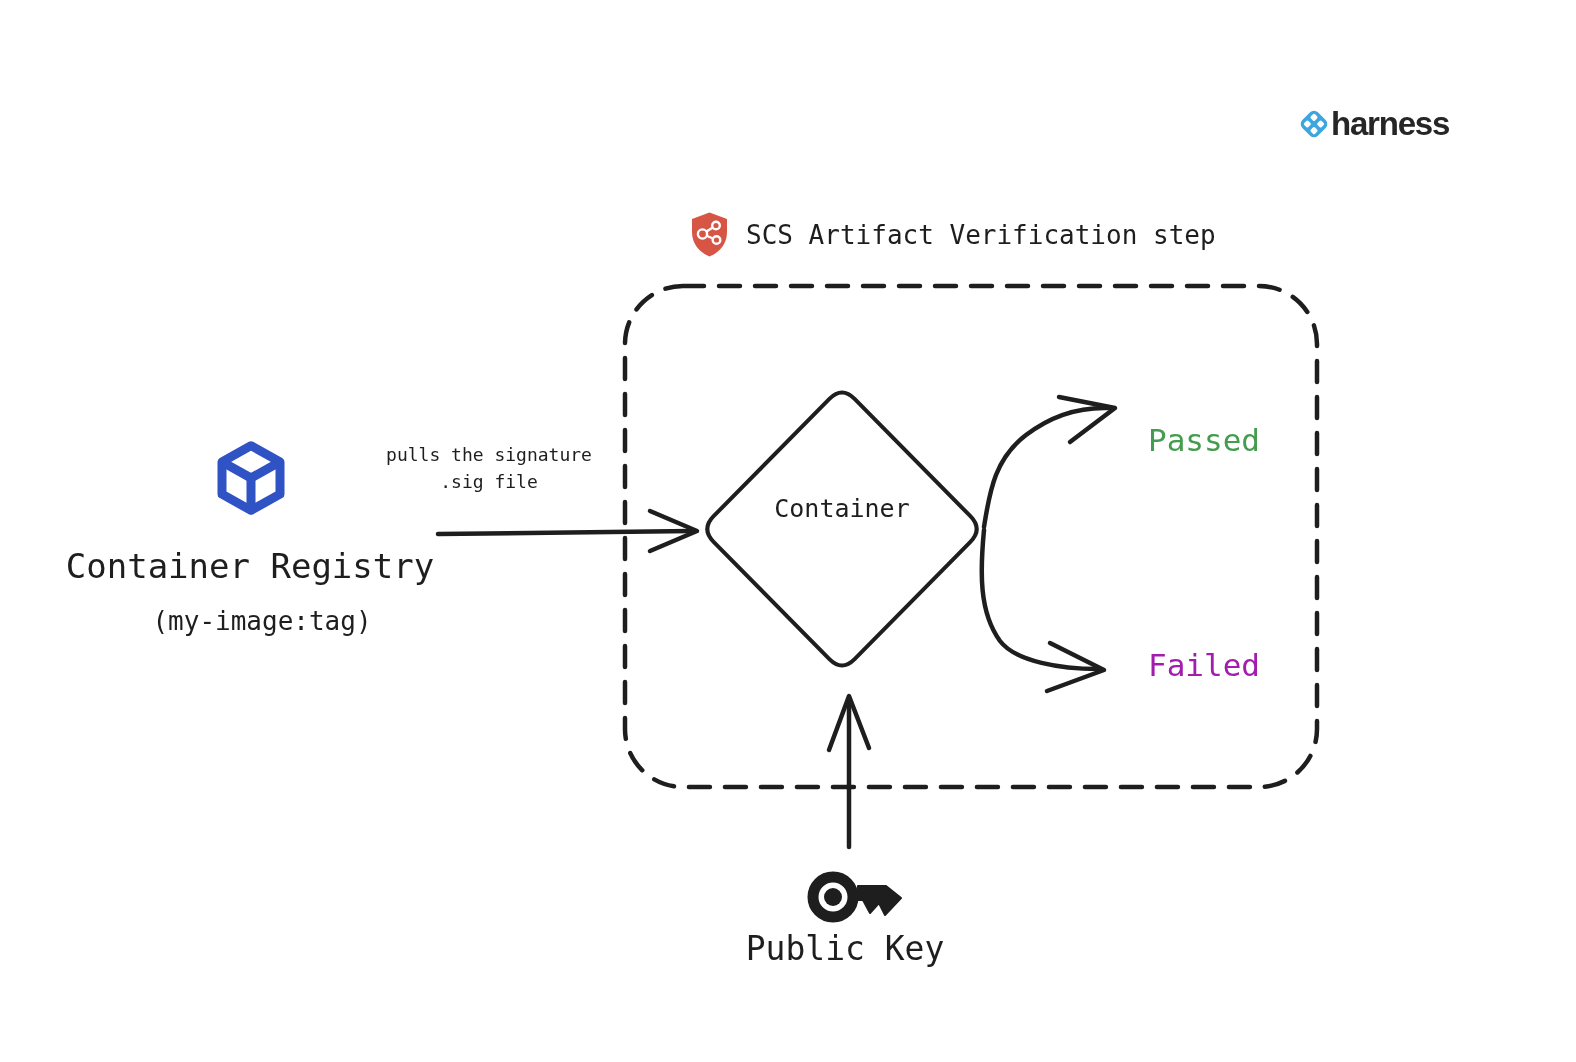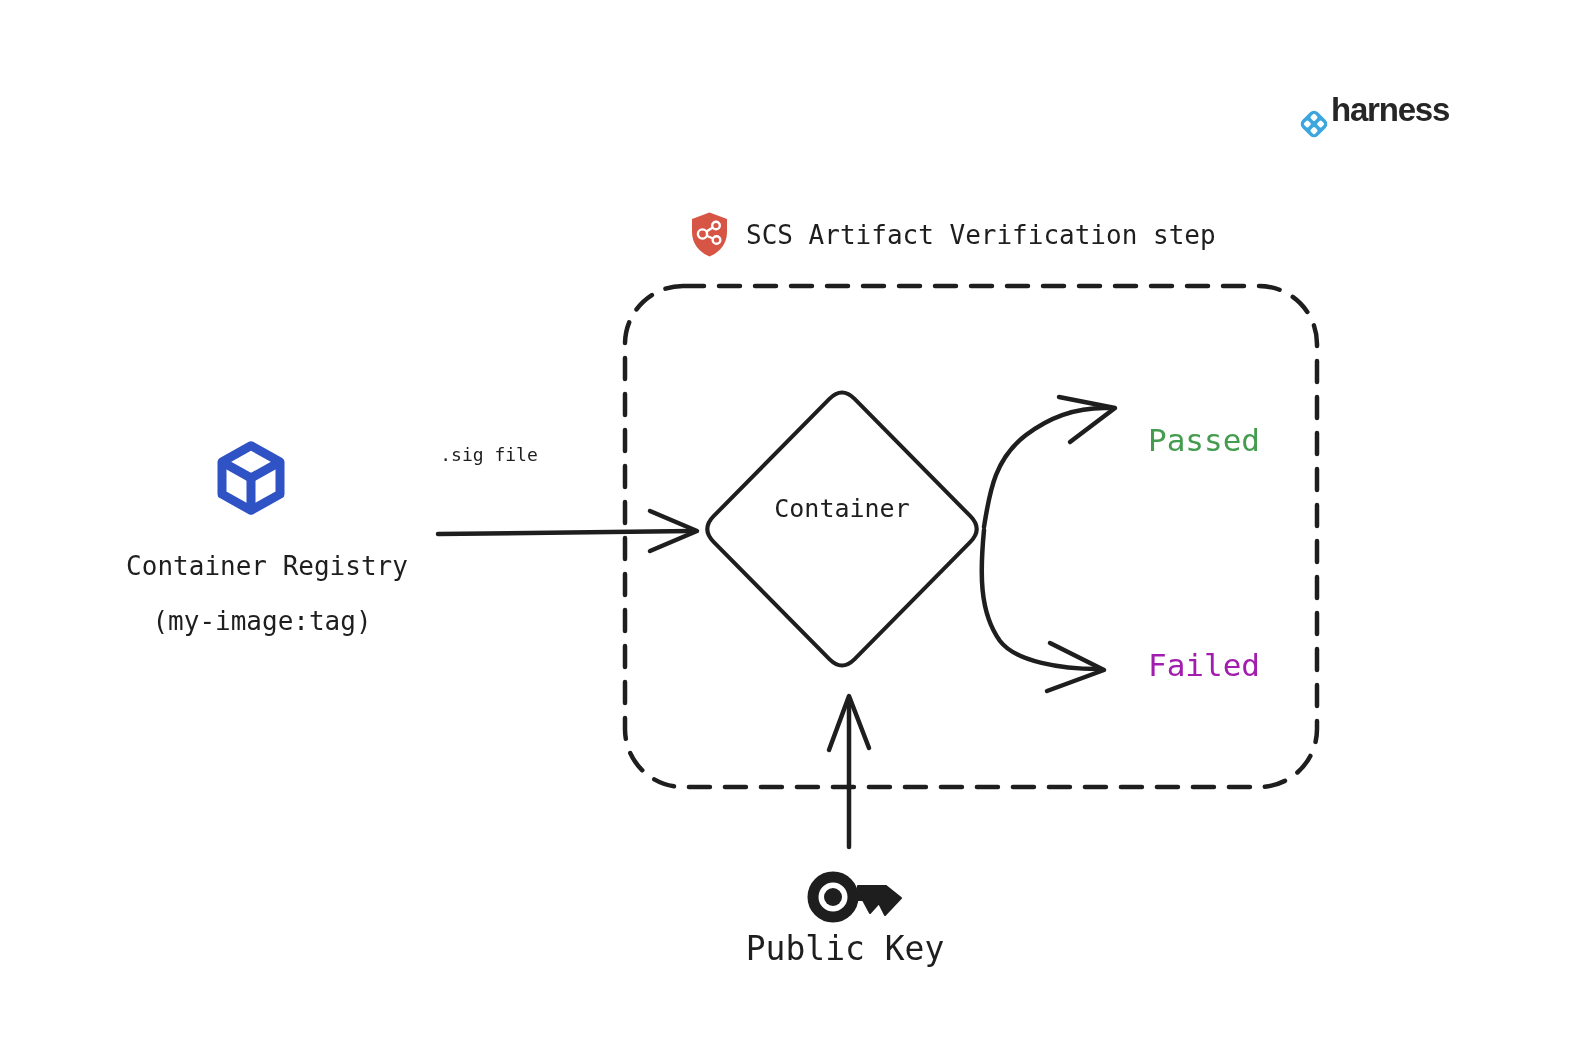--- a/index.html
+++ b/index.html
@@ -9,30 +9,30 @@
     background:#ffffff;
     overflow:hidden;
     font-family:"DejaVu Sans Mono", monospace;
     color:#1e1e1e;
   }
   .abs{position:absolute;}
   svg{display:block;}
   .txt{white-space:pre;}
   .center{text-align:center;}
   .step-title{left:746px;top:219px;font-size:26px;line-height:32px;}
-  .registry-title{left:67px;top:546px;width:400px;font-size:26px;line-height:40px;}
+  .registry-title{left:50px;top:546px;width:400px;font-size:34px;line-height:40px;}
   .registry-sub{left:62px;top:605px;width:400px;font-size:26px;line-height:32px;}
   .pull-label{left:339px;top:441px;width:300px;font-size:18px;line-height:27px;}
   .diamond-label{left:717px;top:490px;width:250px;font-size:25px;line-height:37px;}
   .outcome{font-size:31px;line-height:36px;}
   .passed{left:1148px;top:382px;color:#449c4e;margin-top:40px;}
   .failed{left:1148px;top:647px;color:#a21caf;}
   .publickey-label{left:695px;top:929px;width:300px;font-size:33px;line-height:40px;}
   .wordmark{
-    left:1331px;top:91px;
+    left:1331px;top:105px;
     font-family:"Liberation Sans", sans-serif;
     font-weight:700;font-size:33px;letter-spacing:-1.2px;color:#262626;
   }
 </style>
 </head>
 <body>
 
 <div class="stage">
 
   <svg class="abs" style="left:0;top:0" width="1576" height="1062" viewBox="0 0 1576 1062" fill="none" stroke="#1e1e1e" stroke-width="4.5" stroke-linecap="round" stroke-linejoin="round">
@@ -100,20 +100,21 @@
 
   <div class="abs txt wordmark">harness</div>
 
   <div class="abs txt step-title">SCS Artifact Verification step</div>
 
   <div class="abs txt center registry-title">Container Registry</div>
 
   <div class="abs txt center registry-sub">(my-image:tag)</div>
 
   <div class="abs center pull-label">
+    <div class="txt">pulls the signature</div>
     <div class="txt">.sig file</div>
   </div>
 
   <div class="abs center diamond-label">
     <div class="txt">Container</div>
   </div>
 
   <div class="abs txt outcome passed">Passed</div>
 
   <div class="abs txt outcome failed">Failed</div>

